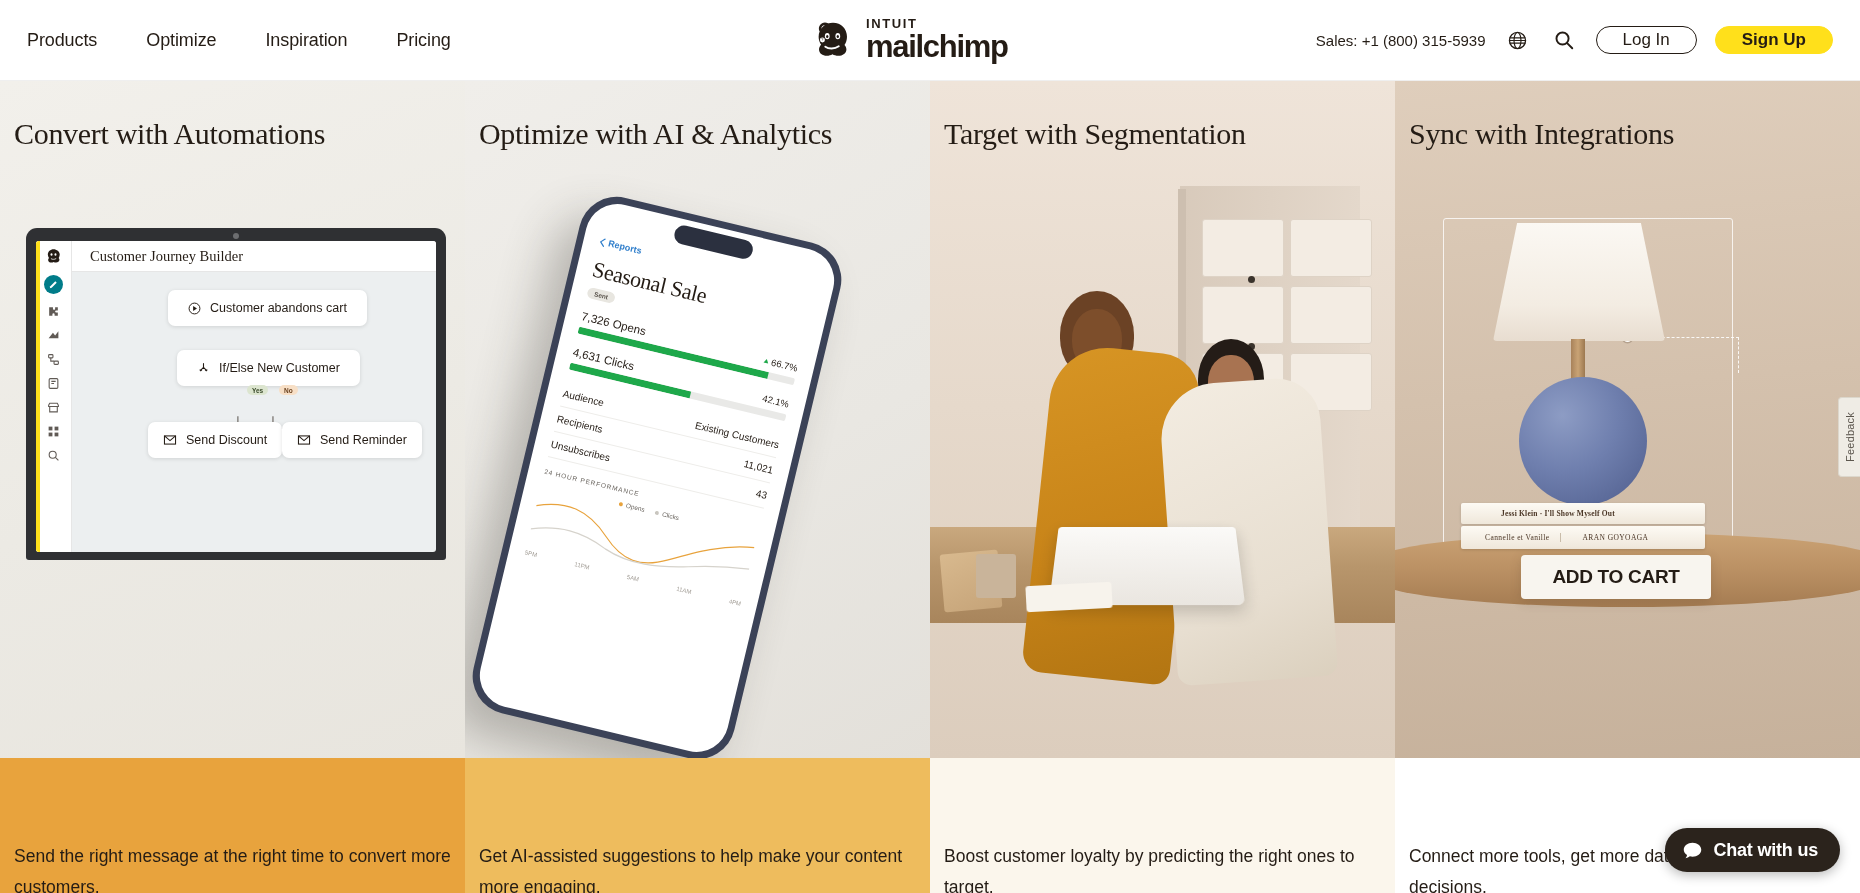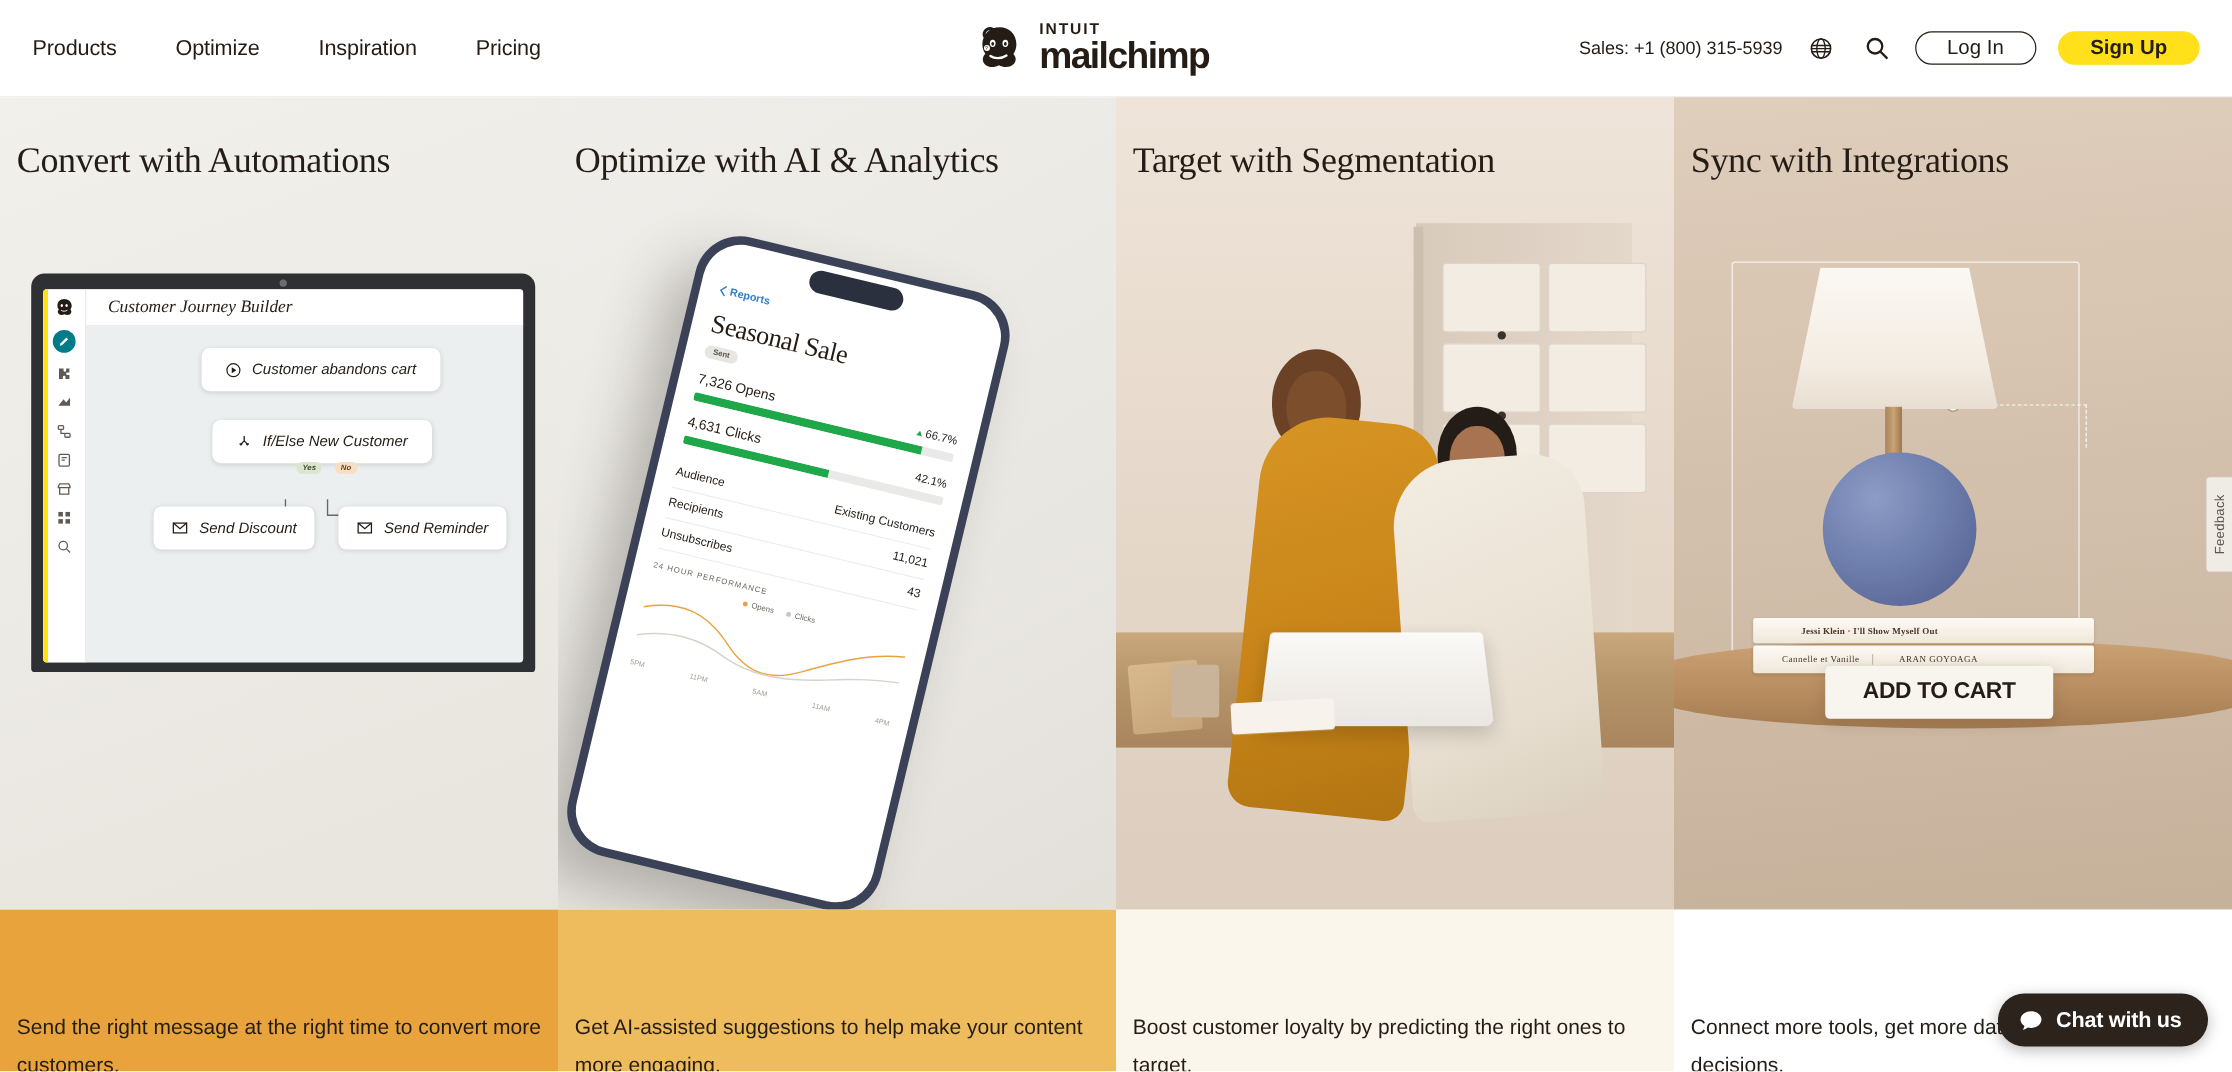--- a/index.html
+++ b/index.html
@@ -119,21 +119,20 @@
     left: 8px; top: 147px;
     width: 455px; height: 430px;
   }
   .laptop-screen {
     position: absolute;
     left: 18px; top: 0;
     width: 420px; height: 332px;
     background: #2f3033;
     border-radius: 11px 11px 3px 3px;
     padding: 13px 10px 8px 10px;
-    font-style: italic;
   }
   .laptop-cam {
     position: absolute; top: 5px; left: 50%; transform: translateX(-50%);
     width: 6px; height: 6px; border-radius: 50%; background: #6c6d70;
   }
   .laptop-inner {
     width: 100%; height: 100%;
     background: #eceff0;
     border-radius: 3px;
     overflow: hidden;
@@ -175,21 +174,21 @@
     box-shadow: 0 1px 4px rgba(0,0,0,.12);
     height: 36px;
     display: flex; align-items: center; gap: 9px;
     padding: 0 20px;
     font-size: 12.5px;
     color: #241c15;
     position: absolute;
   }
   .jb-node.n1 { left: 96px; top: 18px; }
   .jb-node.n2 { left: 105px; top: 78px; }
-  .jb-node.n3 { left: 56px; top: 150px; padding: 0 15px; }
+  .jb-node.n3 { left: 76px; top: 150px; padding: 0 15px; }
   .jb-node.n4 { left: 210px; top: 150px; padding: 0 15px; }
   .jb-badge {
     position: absolute;
     font-size: 6.5px; font-weight: bold;
     padding: 1.5px 5px; border-radius: 6px;
   }
   .jb-badge.yes { background: #dce5cf; color: #3a4a2a; left: 175px; top: 113px; }
   .jb-badge.no  { background: #f7dfc6; color: #6b4320; left: 207px; top: 113px; }
   .jb-lines { position: absolute; left: 0; top: 0; width: 100%; height: 100%; }
 
@@ -351,21 +350,21 @@
   }
   .p4-neck {
     position: absolute; left: 176px; top: 258px; width: 14px; height: 66px;
     background: linear-gradient(90deg,#a8825a,#c9a375,#9c7850);
   }
   .p4-ball {
     position: absolute; left: 124px; top: 296px; width: 128px; height: 128px;
     border-radius: 50%;
     background: radial-gradient(circle at 34% 30%, #8d9cc4 0%, #6f7fae 45%, #4e5c8b 100%);
   }
-  .p4-books { position: absolute; left: 66px; top: 434px; width: 284px; height: 46px; }
+  .p4-books { position: absolute; left: 66px; top: 422px; width: 244px; height: 46px; }
   .p4-book {
     position: absolute; left: 0; right: 0;
     background: linear-gradient(180deg,#fdfaf4,#efe7da);
     border-radius: 2px;
     display: flex; align-items: center;
     box-shadow: 0 1px 3px rgba(0,0,0,.14);
   }
   .p4-book.b1 { top: 0; height: 21px; padding-left: 40px; }
   .p4-book.b2 { top: 23px; height: 23px; padding-left: 24px; }
   .p4-book-txt { font-family: "Liberation Serif", serif; font-size: 7.5px; font-weight: bold; color: #4a3525; letter-spacing: .2px; }

